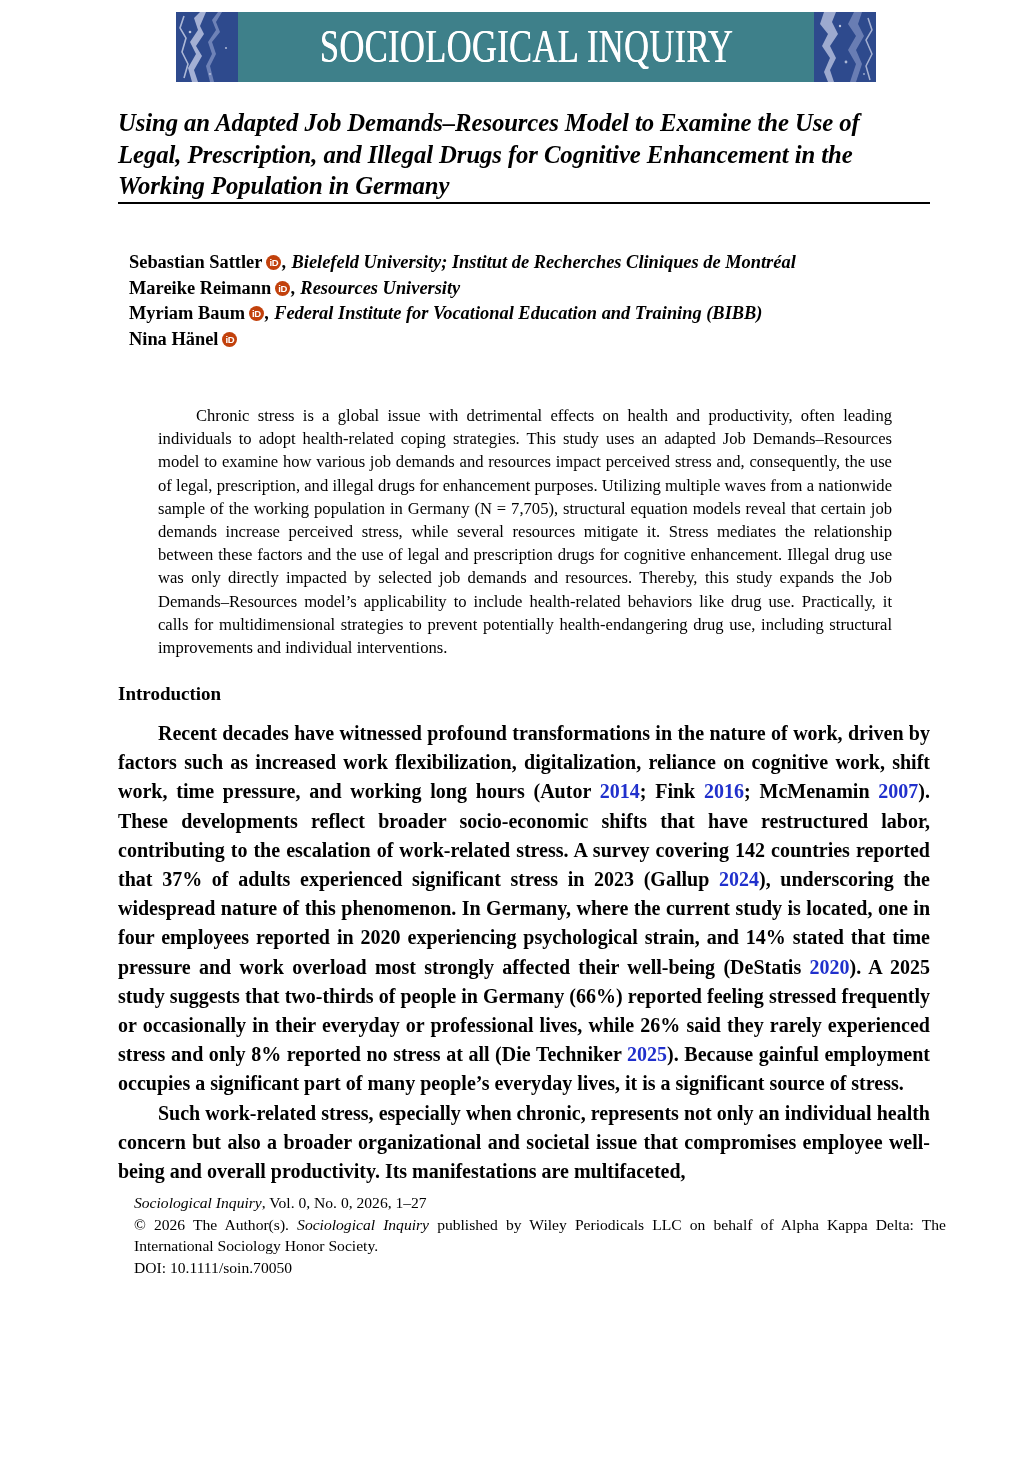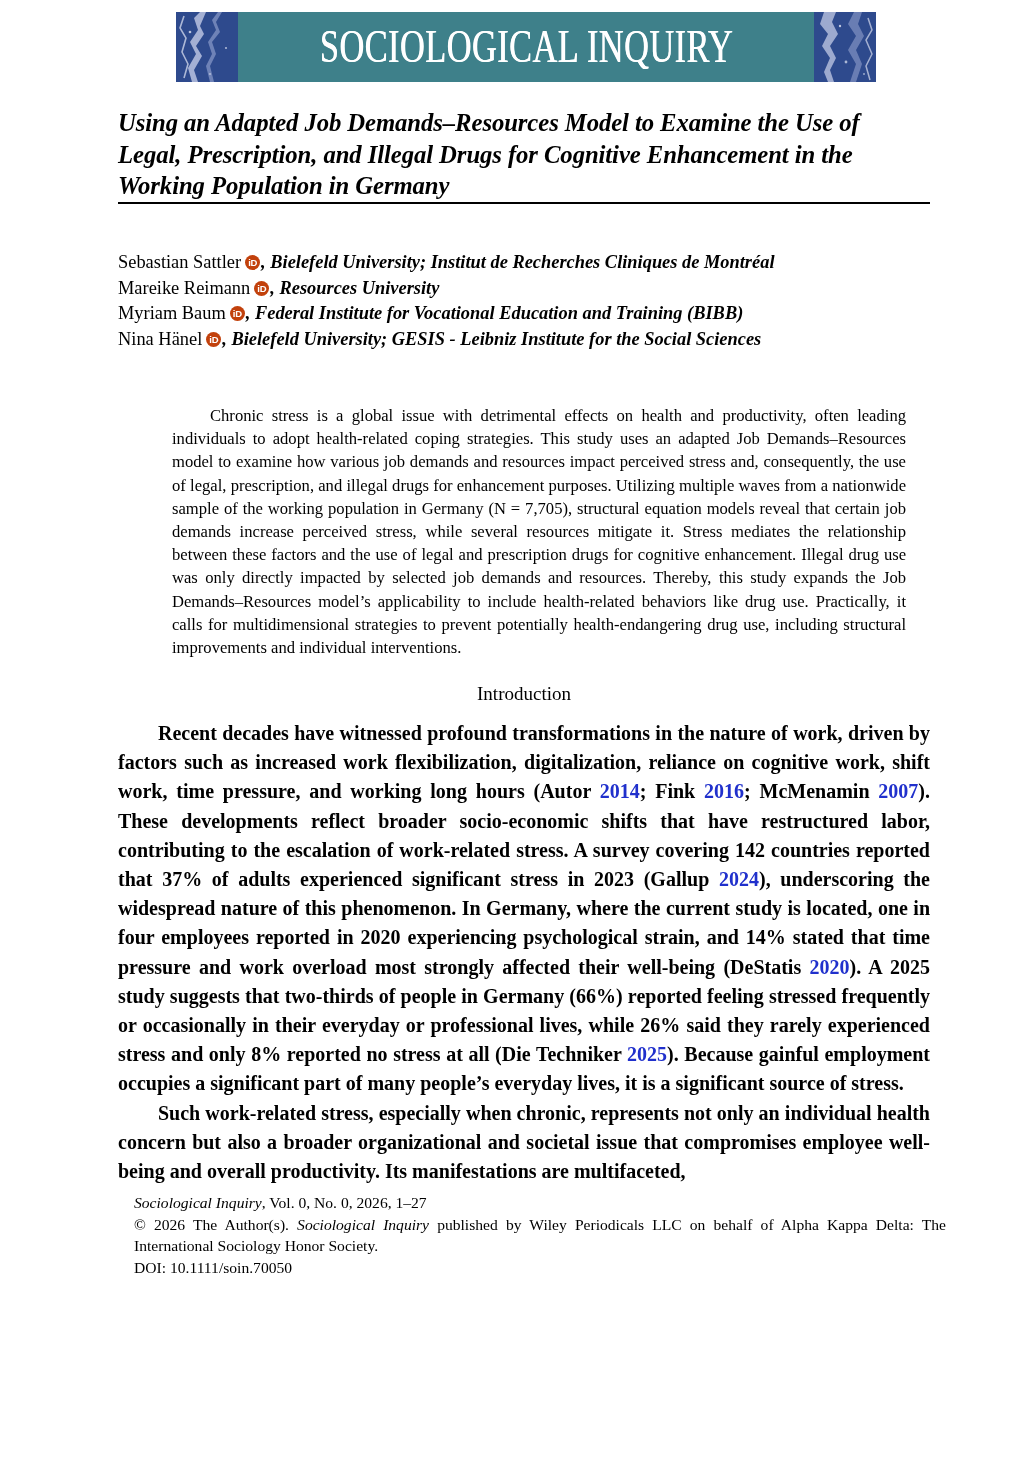--- a/index.html
+++ b/index.html
@@ -88,22 +88,23 @@
   .authors {
     position: absolute;
     left: 118px;
     top: 250px;
     width: 830px;
     font-size: 18.4px;
     line-height: 25.6px;
   }
   .author-line { white-space: nowrap; }
   .author-name {
-    font-weight: normal;
+    font-weight: bold;
     font-style: normal;
+    margin-left: 11px;
   }
   .author-affil {
     font-weight: bold;
     font-style: italic;
   }
   .orcid {
     display: inline-block;
     width: 15px;
     height: 15px;
     border-radius: 50%;
@@ -121,38 +122,37 @@
     font-weight: bold;
     font-style: normal;
     line-height: 15px;
     text-align: center;
     letter-spacing: -0.3px;
   }
 
   
   .abstract {
     position: absolute;
-    left: 172px;
+    left: 158px;
     top: 404px;
     width: 734px;
     font-size: 16.6px;
     line-height: 23.2px;
     text-align: justify;
     text-indent: 38px;
     hyphens: none;
   }
 
   
   .section-heading {
     position: absolute;
     left: 118px;
     top: 682px;
     width: 812px;
-    text-align: center;
-    font-weight: normal;
+    font-weight: bold;
     font-size: 19px;
     line-height: 24px;
   }
 
   
   .body-text {
     position: absolute;
     left: 118px;
     top: 719px;
     width: 812px;
@@ -229,21 +229,21 @@
 
     <div class="author-line">
       <span class="author-name">Mareike Reimann</span><span class="orcid"><span>iD</span></span><span class="author-affil">, Resources University</span>
     </div>
 
     <div class="author-line">
       <span class="author-name">Myriam Baum</span><span class="orcid"><span>iD</span></span><span class="author-affil">, Federal Institute for Vocational Education and Training (BIBB)</span>
     </div>
 
     <div class="author-line">
-      <span class="author-name">Nina Hänel</span><span class="orcid"><span>iD</span></span><span class="author-affil">, Bielefeld University; GESIS - Leibniz Institute for the Social Sciences</span>
+      <span class="author-name">Nina Hänel</span><span class="orcid"><span>iD</span></span>
     </div>
 
   </div>
 
   <div class="abstract">
     <span>Chronic stress is a global issue with detrimental effects on health and productivity, often leading individuals to adopt health-related coping strategies. This study uses an adapted Job Demands–Resources model to examine how various job demands and resources impact perceived stress and, consequently, the use of legal, prescription, and illegal drugs for enhancement purposes. Utilizing multiple waves from a nationwide sample of the working population in Germany (N = 7,705), structural equation models reveal that certain job demands increase perceived stress, while several resources mitigate it. Stress mediates the relationship between these factors and the use of legal and prescription drugs for cognitive enhancement. Illegal drug use was only directly impacted by selected job demands and resources. Thereby, this study expands the Job Demands–Resources model’s applicability to include health-related behaviors like drug use. Practically, it calls for multidimensional strategies to prevent potentially health-endangering drug use, including structural improvements and individual interventions.</span>
   </div>
 
   <div class="section-heading">Introduction</div>
 

